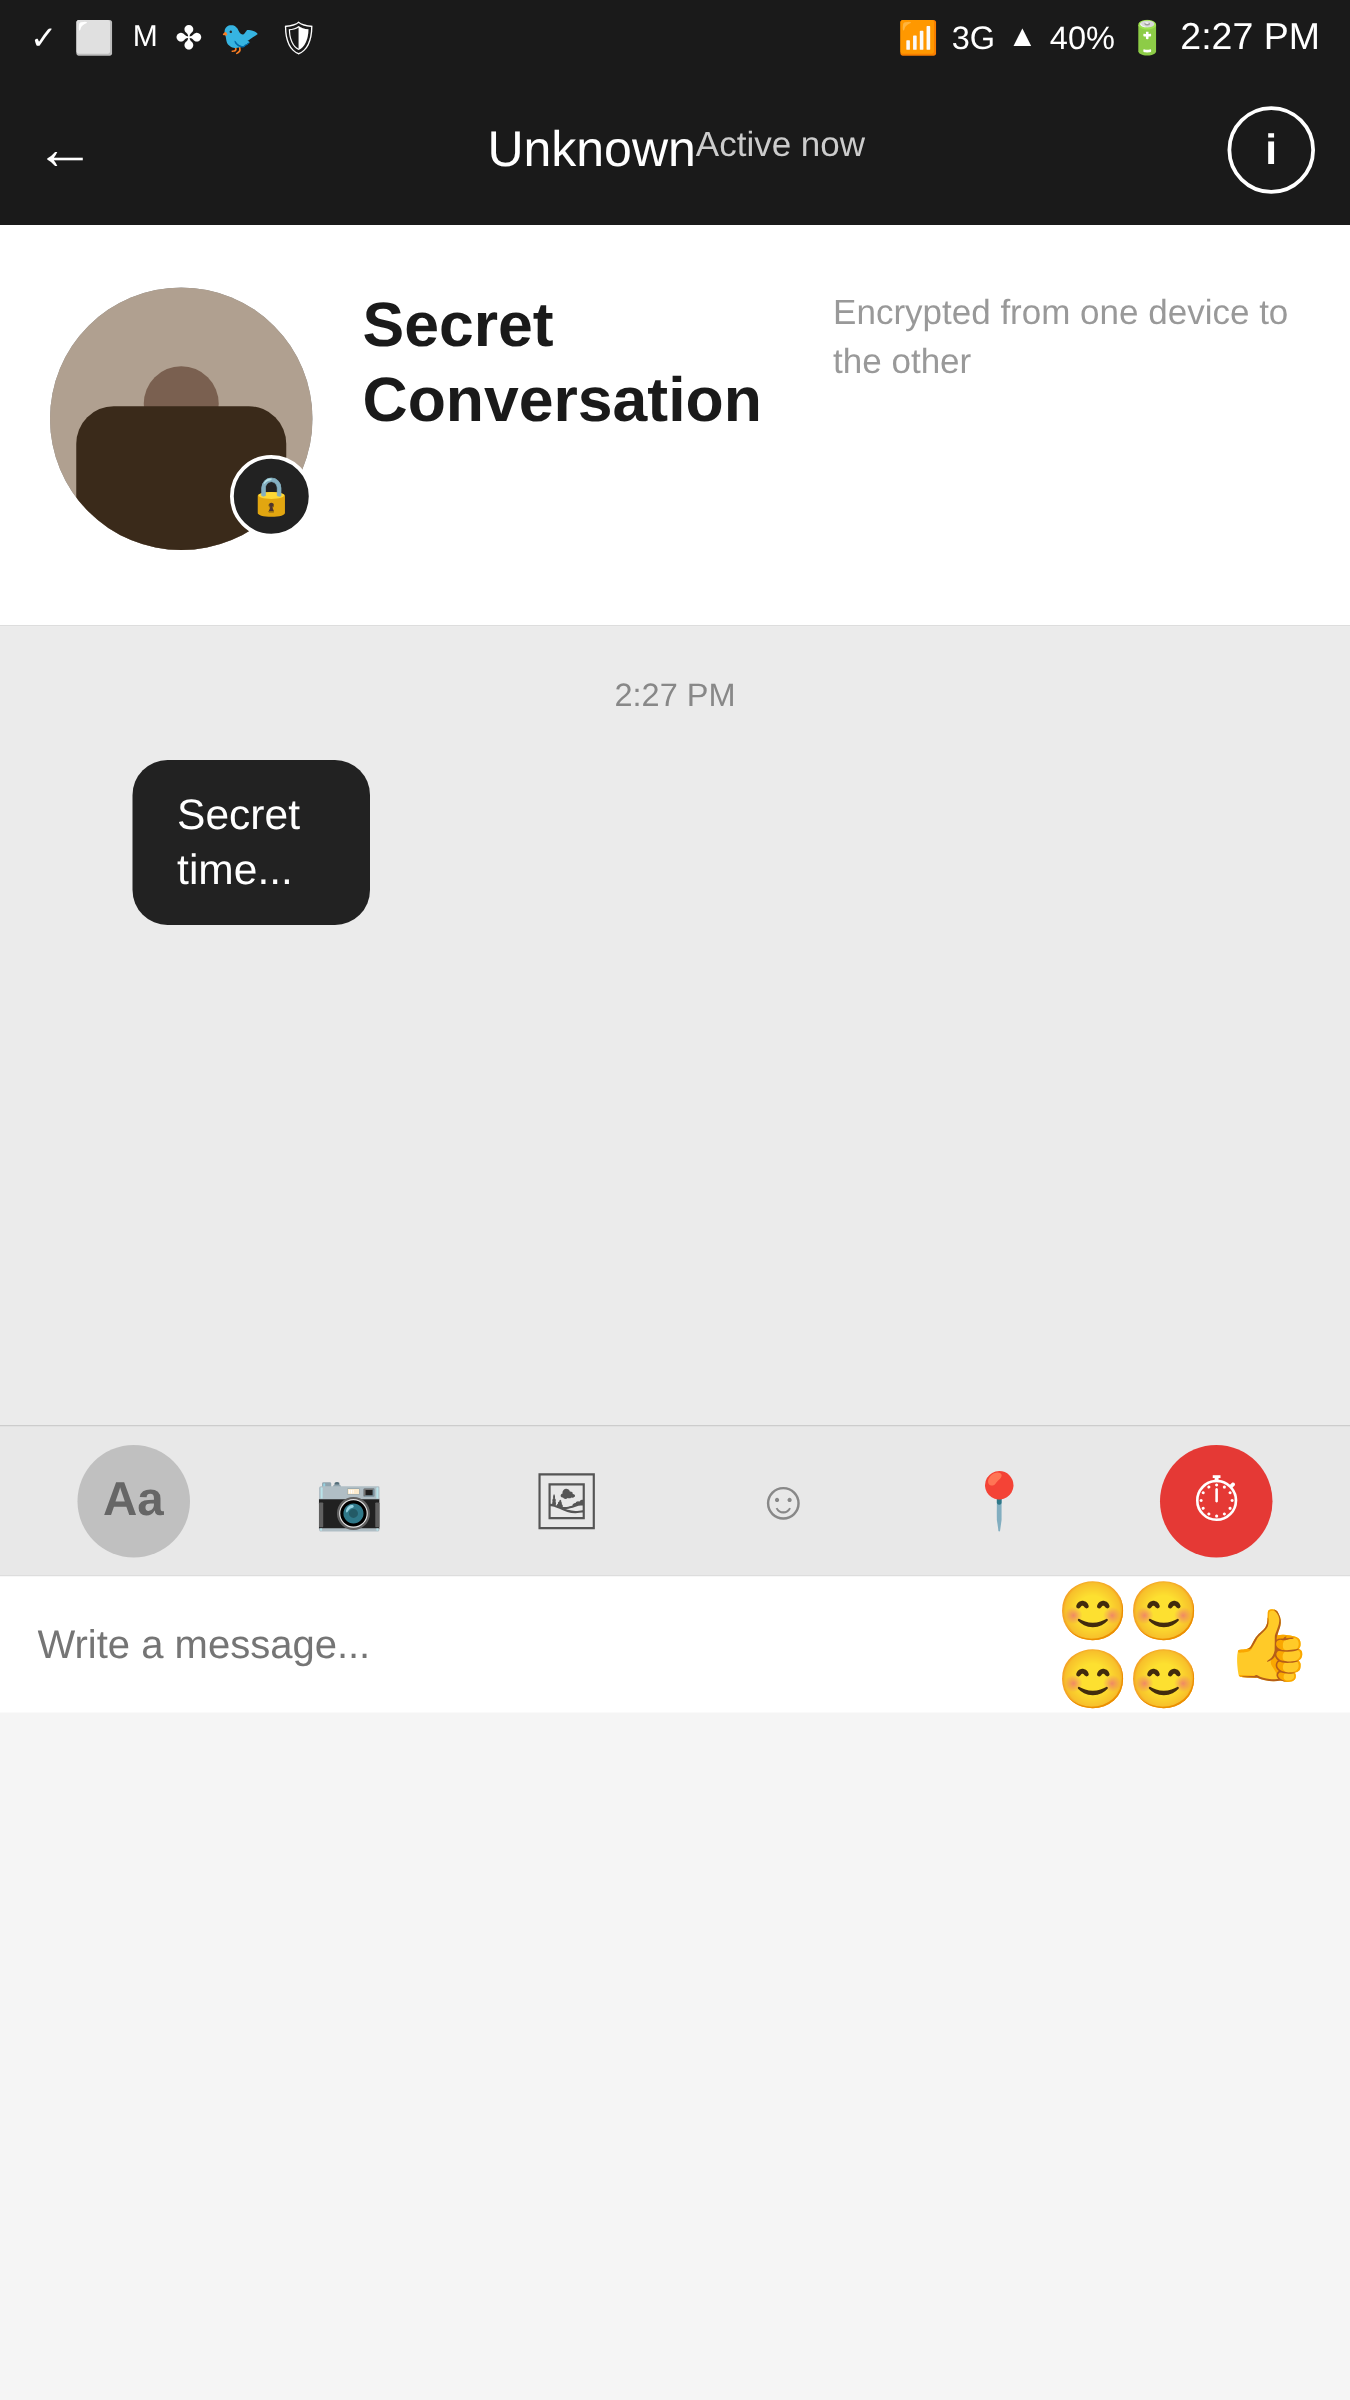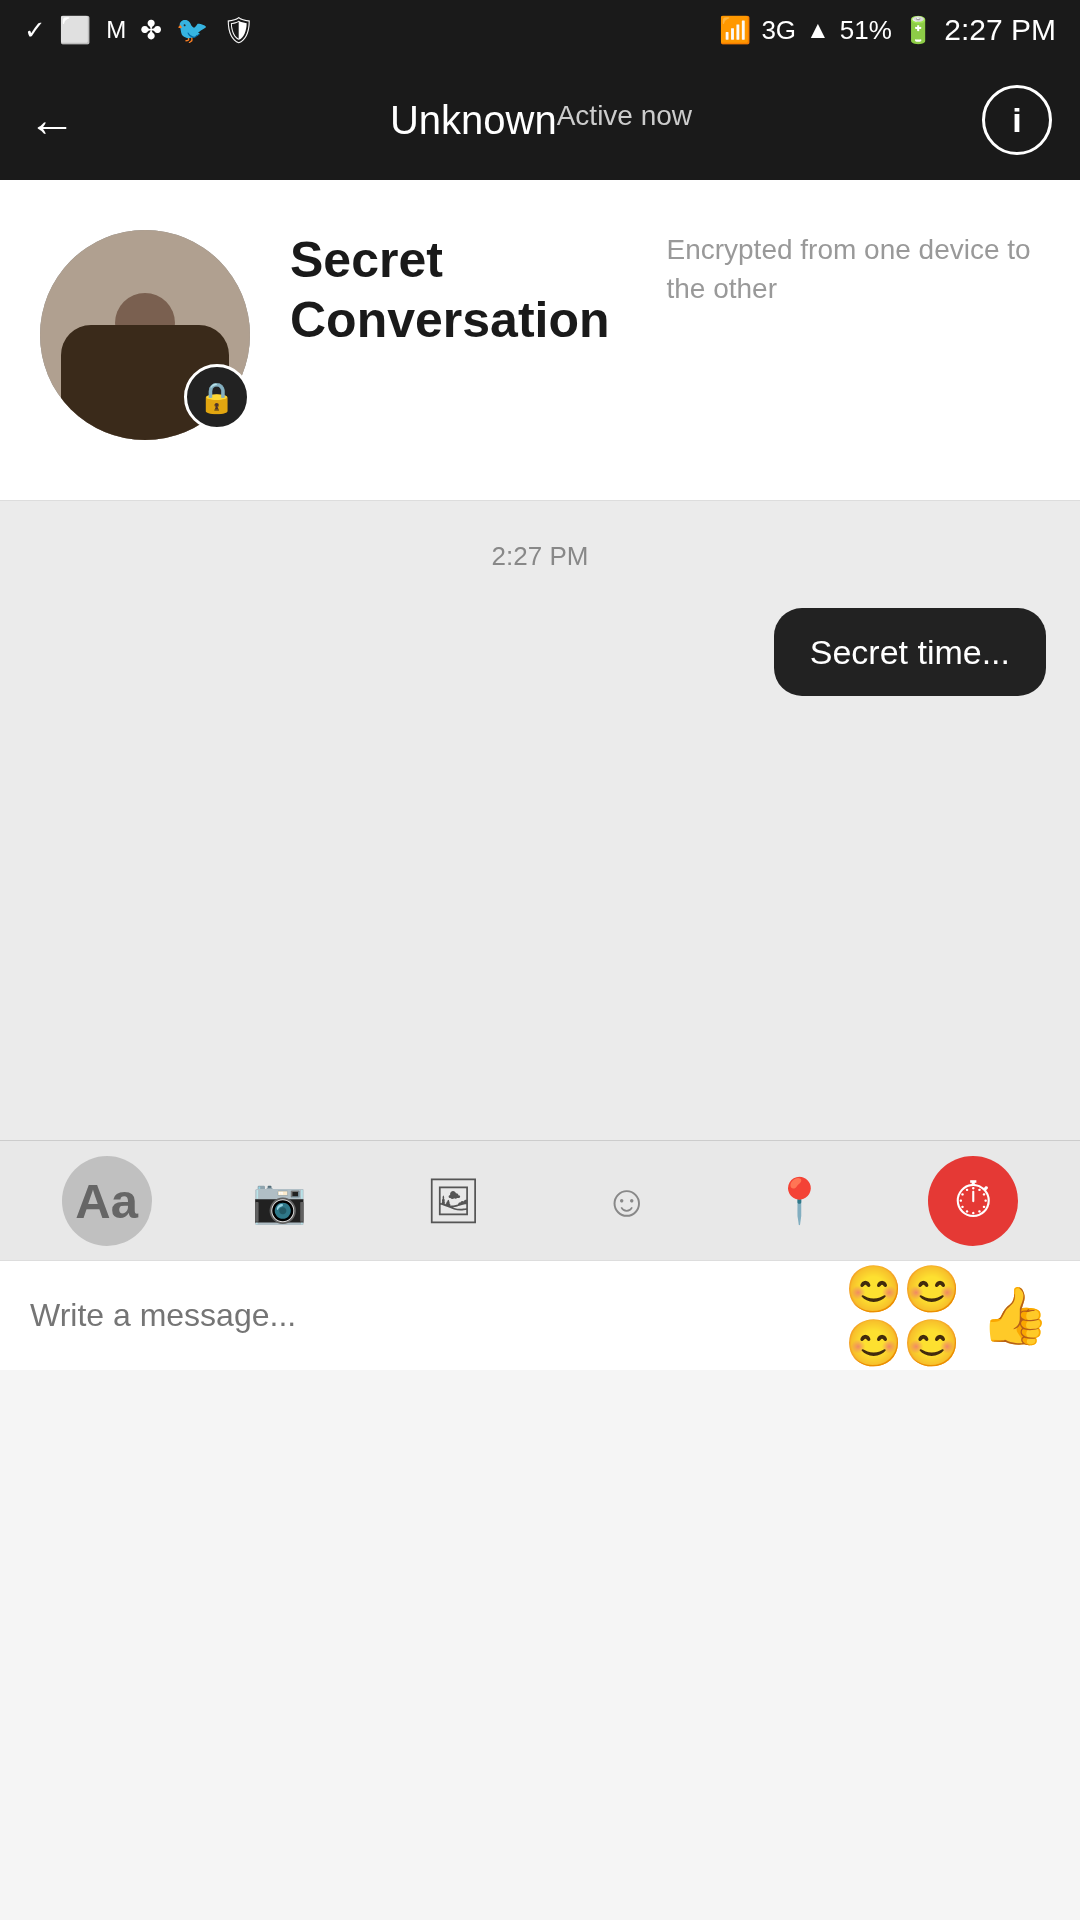--- a/index.html
+++ b/index.html
@@ -172,21 +172,21 @@
       gap: 16px;
     }
     .timestamp-center {
       text-align: center;
       color: #888;
       font-size: 26px;
       margin-bottom: 20px;
     }
     .messages-container {
       display: flex;
-      flex-direction: column;
+      flex-direction: row;
       gap: 16px;
     }
     
     .message-row-right {
       display: flex;
       justify-content: flex-end;
       padding-right: 10px;
     }
     .message-bubble-dark {
       background: #222;
@@ -245,21 +245,21 @@
       flex-shrink: 0;
     }
     .toolbar-icon-btn.gray-bg {
       background: #c0c0c0;
     }
     .toolbar-icon-btn.red-bg {
       background: #e53935;
     }
     .toolbar-icon-label {
       color: #666;
-      font-size: 49px;
+      font-size: 38px;
       font-weight: bold;
     }
     .icon-glyph {
       font-size: 44px;
       color: #555;
     }
     .icon-glyph-light {
       font-size: 44px;
       color: #888;
     }
@@ -336,21 +336,21 @@
     <span class="status-icon">⬜</span>
     <span class="status-icon" style="font-size:24px;">M</span>
     <span class="status-icon">✤</span>
     <span class="status-icon">🐦</span>
     <span class="status-icon">🛡</span>
   </div>
   <div class="status-bar-right">
     <span style="font-size:26px;">📶</span>
     <span style="font-size:26px;">3G</span>
     <span style="font-size:24px;">▲</span>
-    <span style="font-size:26px;">51%</span>
+    <span style="font-size:26px;">40%</span>
     <span style="font-size:26px;">🔋</span>
     <span style="font-size:30px; font-weight:500;">2:27 PM</span>
   </div>
 </div>
 
 <div class="toolbar">
   <div class="back-button">←</div>
   <div class="toolbar-info">
     <span class="toolbar-name">Unknown</span>
     <span class="toolbar-status">Active now</span>

